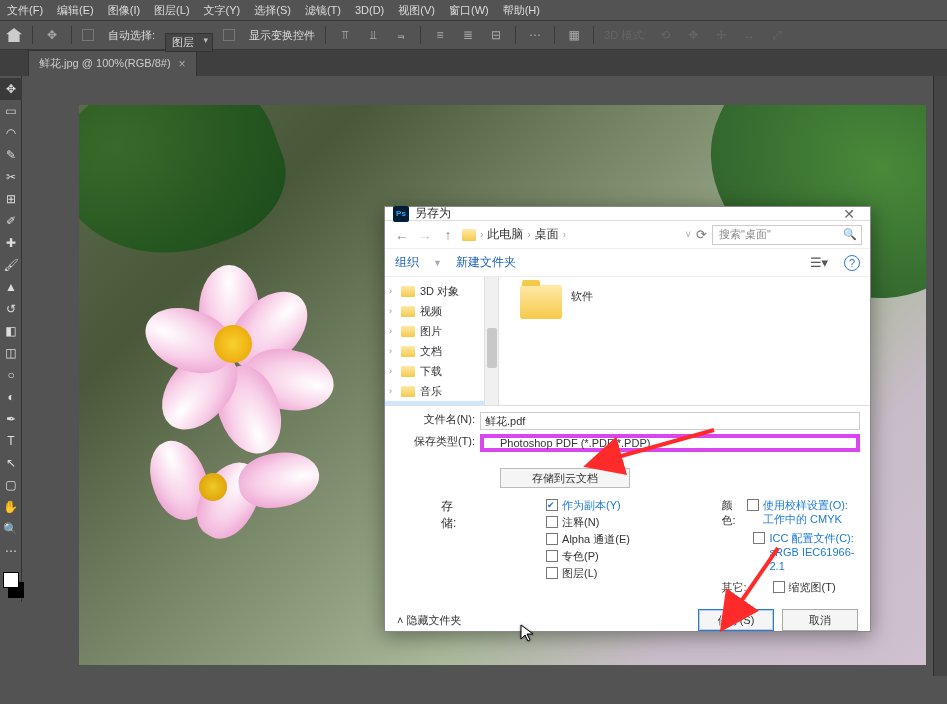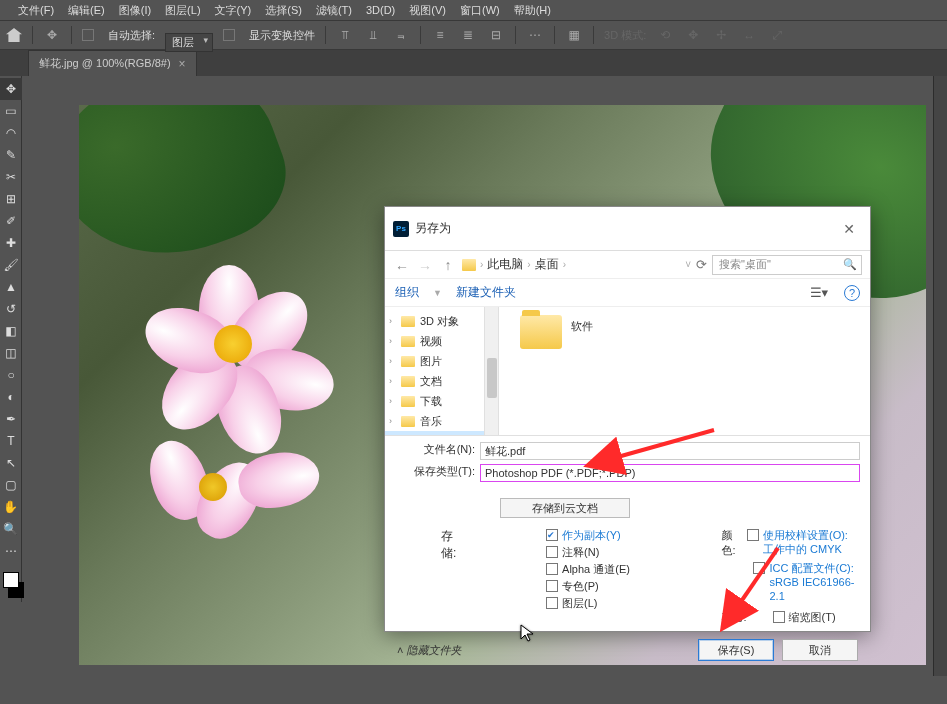--- a/index.html
+++ b/index.html
@@ -1,19 +1,19 @@
 <!DOCTYPE html>
 <html><head>
 <meta charset="utf-8">
 <style>
 * { box-sizing: border-box; margin: 0; padding: 0; font-family: "Microsoft YaHei", Arial, sans-serif; }
 body { width: 947px; height: 704px; background: #535353; overflow: hidden; position: relative; }
 
 
-.menubar { height: 20px; background: #535353; display: flex; align-items: center; padding-left: 18px; gap: 14px; font-size: 11px; color: #ddd; }
+.menubar { height: 20px; background: #535353; display: flex; align-items: center; padding-left: 7px; gap: 14px; font-size: 11px; color: #ddd; }
 .menubar span { cursor: pointer; }
 
 
 .optbar { height: 30px; background: #535353; border-top: 1px solid #383838; border-bottom: 1px solid #383838; display: flex; align-items: center; padding: 0 6px; gap: 10px; font-size: 11px; color: #ddd; }
 .optbar .home-icon { width: 16px; height: 14px; background: #ccc; clip-path: polygon(50% 0, 100% 45%, 85% 45%, 85% 100%, 15% 100%, 15% 45%, 0 45%); }
 .optbar .sep { width: 1px; height: 18px; background: #3a3a3a; }
 .optbar .dropdown { background: #454545; border: 1px solid #333; padding: 1px 18px 1px 6px; position: relative; font-size: 11px; color: #ddd; margin-top: 15px; }
 .optbar .dropdown::after { content: "▾"; position: absolute; right: 4px; top: 1px; font-size: 9px; color: #bbb; }
 .optbar .chk { width: 12px; height: 12px; border: 1px solid #777; display: inline-block; vertical-align: middle; margin-right: 4px; }
 .optbar .ibtn { width: 18px; height: 18px; display: flex; align-items: center; justify-content: center; color: #aaa; font-size: 12px; }
@@ -49,21 +49,21 @@
 .p5 { left: 50px; top: 120px; transform: rotate(220deg); }
 .p6 { left: 40px; top: 70px; transform: rotate(290deg); }
 .p7 { left: 30px; top: 210px; transform: rotate(-20deg) scale(0.9); }
 .p8 { left: 80px; top: 230px; transform: rotate(30deg) scale(0.9); }
 .p9 { left: 130px; top: 210px; transform: rotate(80deg) scale(0.9); }
 .ctr { position: absolute; left: 95px; top: 100px; width: 38px; height: 38px; background: radial-gradient(circle, #f8d030, #e8a000); border-radius: 50%; }
 .ctr2 { position: absolute; left: 80px; top: 248px; width: 28px; height: 28px; background: radial-gradient(circle, #f0c828, #d89800); border-radius: 50%; }
 
 
 .dialog { position: absolute; left: 384px; top: 206px; width: 487px; height: 426px; background: #fff; border: 1px solid #888; box-shadow: 0 4px 20px rgba(0,0,0,.4); font-size: 12px; color: #333; }
-.dlg-title { height: 44px; background: #fff; display: flex; align-items: center; padding: 0 8px; border-bottom: 1px solid #ddd; }
+.dlg-title { height: 14px; background: #fff; display: flex; align-items: center; padding: 0 8px; border-bottom: 1px solid #ddd; }
 .dlg-title .psicon { width: 16px; height: 16px; background: #001e36; color: #31a8ff; font-size: 8px; font-weight: bold; display: flex; align-items: center; justify-content: center; border-radius: 2px; margin-right: 6px; }
 .dlg-title .ttl { flex: 1; font-size: 12px; }
 .dlg-title .closebtn { width: 26px; height: 22px; display: flex; align-items: center; justify-content: center; font-size: 14px; color: #666; }
 
 .dlg-nav { height: 28px; display: flex; align-items: center; padding: 0 8px; gap: 5px; border-bottom: 1px solid #eee; font-size: 12px; color: #333; }
 .dlg-nav .navarrow { width: 18px; color: #888; font-size: 14px; text-align: center; }
 .dlg-nav .bc { display: flex; align-items: center; gap: 4px; flex: 1; }
 .dlg-nav .bcicon { width: 14px; height: 12px; background: linear-gradient(#ffe9a8, #f5c94a); border-radius: 1px; }
 .dlg-nav .bcsep { color: #aaa; font-size: 10px; }
 .dlg-nav .refresh { color: #777; font-size: 13px; }
@@ -84,36 +84,36 @@
 
 .filearea { flex: 1; padding: 8px 12px; display: flex; align-items: flex-start; }
 .foldericon { display: flex; flex-direction: column; align-items: center; gap: 4px; width: 60px; }
 .foldericon .fimg { width: 42px; height: 34px; background: linear-gradient(#ffe9a8, #f5c94a); border-radius: 3px; position: relative; }
 .foldericon .fimg::before { content: ""; position: absolute; left: 2px; top: -5px; width: 18px; height: 6px; background: #f5c94a; border-radius: 2px 2px 0 0; }
 
 .dlg-fields { border-top: 1px solid #e0e0e0; padding: 6px 10px 4px 10px; }
 .frow { display: flex; align-items: flex-start; height: 22px; gap: 5px; font-size: 11px; }
 .frow label { width: 80px; text-align: right; color: #333; }
 .frow .finput { flex: 1; height: 18px; border: 1px solid #ccc; padding: 0 4px; font-size: 11px; color: #333; display: flex; align-items: center; background: #fff; }
-.frow .fselect { flex: 1; height: 18px; border: 1px solid #d946ef; padding: 0 4px; font-size: 11px; color: #333; display: flex; align-items: center; background: #fff; position: relative; }
+.frow .fselect { flex: 1; height: 18px; border: 4px solid #d946ef; padding: 0 16px; font-size: 11px; color: #333; display: flex; align-items: center; background: #fff; position: relative; }
 
 .dlg-lower { padding: 6px 10px; display: flex; flex-direction: column; gap: 4px; }
 .cloudbtn { width: 130px; height: 20px; border: 1px solid #bbb; background: #f5f5f5; font-size: 11px; display: flex; align-items: center; justify-content: center; margin: 2px auto 6px 105px; }
 .optrow { display: flex; align-items: flex-start; }
 .optcol { display: flex; flex-direction: column; gap: 3px; font-size: 11px; }
 .optcol.c1 { margin-left: 78px; width: 150px; }
 .optcol.c2 { margin-left: 60px; width: 180px; }
 .cko { display: flex; align-items: flex-start; gap: 4px; line-height: 14px; }
 .cko .cb { width: 12px; height: 12px; border: 1px solid #777; flex-shrink: 0; margin-top: 1px; }
 .cko .cb.on::after { content: "✔"; font-size: 9px; color: #2a7ad4; display: block; margin-top: -2px; margin-left: 0px; }
 .cko .blue { color: #1a7ad4; }
 .collhdr { color: #333; padding-right: 6px; }
 
 .dlg-footer { padding: 8px 12px; display: flex; align-items: center; }
-.dlg-footer .hidef { font-size: 11px; color: #333; flex: 1; font-style: italic; }
+.dlg-footer .hidef { font-size: 11px; color: #333; flex: 1; }
 .dlg-footer .btn { width: 76px; height: 22px; border: 1px solid #aaa; background: #f5f5f5; font-size: 11px; display: flex; align-items: center; justify-content: center; margin-left: 8px; }
 .dlg-footer .btn.primary { border: 1px solid #2a7ad4; box-shadow: inset 0 0 0 1px rgba(42,122,212,.3); }
 
 
 .arrow { position: absolute; pointer-events: none; }
 .arrow svg { overflow: visible; }
 
 
 .cursor { position: absolute; left: 520px; top: 624px; width: 14px; height: 18px; }
 .cursor svg { filter: drop-shadow(0 0 1px rgba(0,0,0,.5)); }

